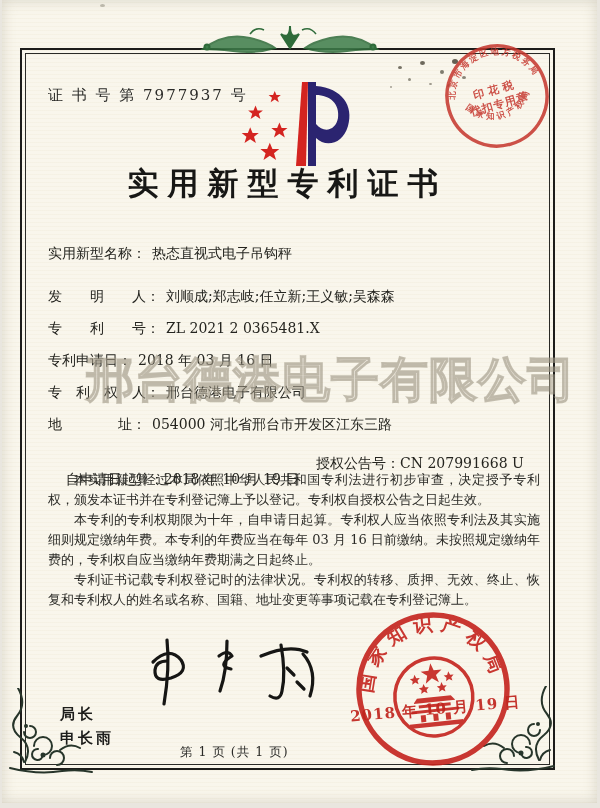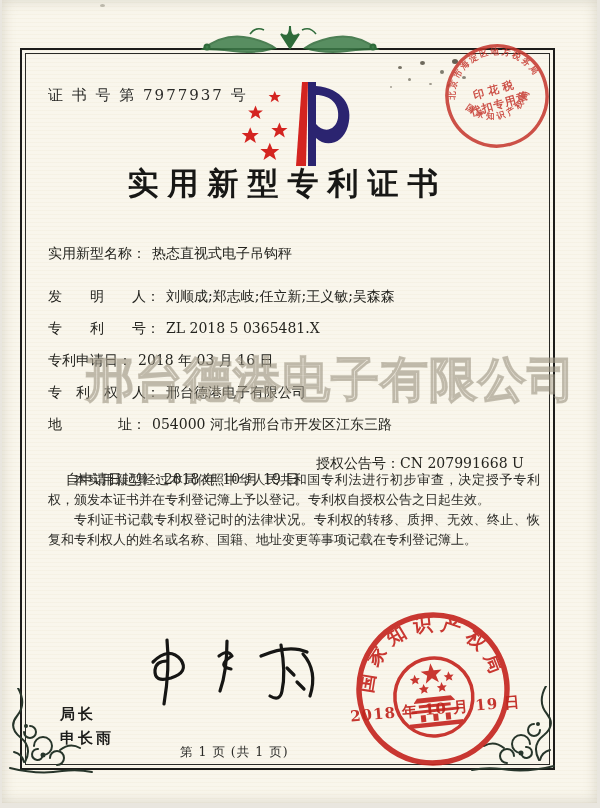--- a/index.html
+++ b/index.html
@@ -66,32 +66,33 @@
     <g fill="#2b2470">
       <rect x="70" y="6" width="8" height="84"></rect>
       <path d="M78,10 C104,12 116,30 110,50 C105,68 88,72 78,62 L78,48 C86,58 98,54 100,42 C102,28 92,19 78,19 Z"></path>
     </g>
   </svg>
 
   <div class="abs row r0"><span class="lbl">实用新型名称：</span><span class="val">热态直视式电子吊钩秤</span></div>
 
   <div class="abs title">实用新型专利证书</div>
   <div class="abs row r1"><span class="lbl">发　　明　　人：</span><span class="val">刘顺成;郑志岐;任立新;王义敏;吴森森</span></div>
-  <div class="abs row r2"><span class="lbl">专　　利　　号：</span><span class="val">ZL 2018 5 0365481.X</span></div>
+  <div class="abs row r2"><span class="lbl">专　　利　　号：</span><span class="val">ZL 2021 2 0365481.X</span></div>
   <div class="abs row r3"><span class="lbl">专利申请日：</span><span class="val">2018 年 03 月 16 日</span></div>
   <div class="abs row r4"><span class="lbl">专　利　权　人：</span><span class="val">邢台德港电子有限公司</span></div>
   <div class="abs row r5"><span class="lbl">地　　　　址：</span><span class="val">054000 河北省邢台市开发区江东三路</span></div>
 
   <div class="abs grant">
     <span>自申请日起算：</span><span>2018 年 10 月 19 日</span>
     <span class="right"><span>授权公告号：</span><span>CN 207991668 U</span></span>
   </div>
 
   <div class="abs paras">
     <p>本实用新型经过本局依照中华人民共和国专利法进行初步审查，决定授予专利权，颁发本证书并在专利登记簿上予以登记。专利权自授权公告之日起生效。</p>
+    <p>本专利的专利权期限为十年，自申请日起算。专利权人应当依照专利法及其实施细则规定缴纳年费。本专利的年费应当在每年 03 月 16 日前缴纳。未按照规定缴纳年费的，专利权自应当缴纳年费期满之日起终止。</p>
     <p>专利证书记载专利权登记时的法律状况。专利权的转移、质押、无效、终止、恢复和专利权人的姓名或名称、国籍、地址变更等事项记载在专利登记簿上。</p>
   </div>
 
   <div class="abs watermark">邢台德港电子有限公司</div>
 
   <div class="abs signer">
     <div>局长</div>
     <div>申长雨</div>
   </div>
 

